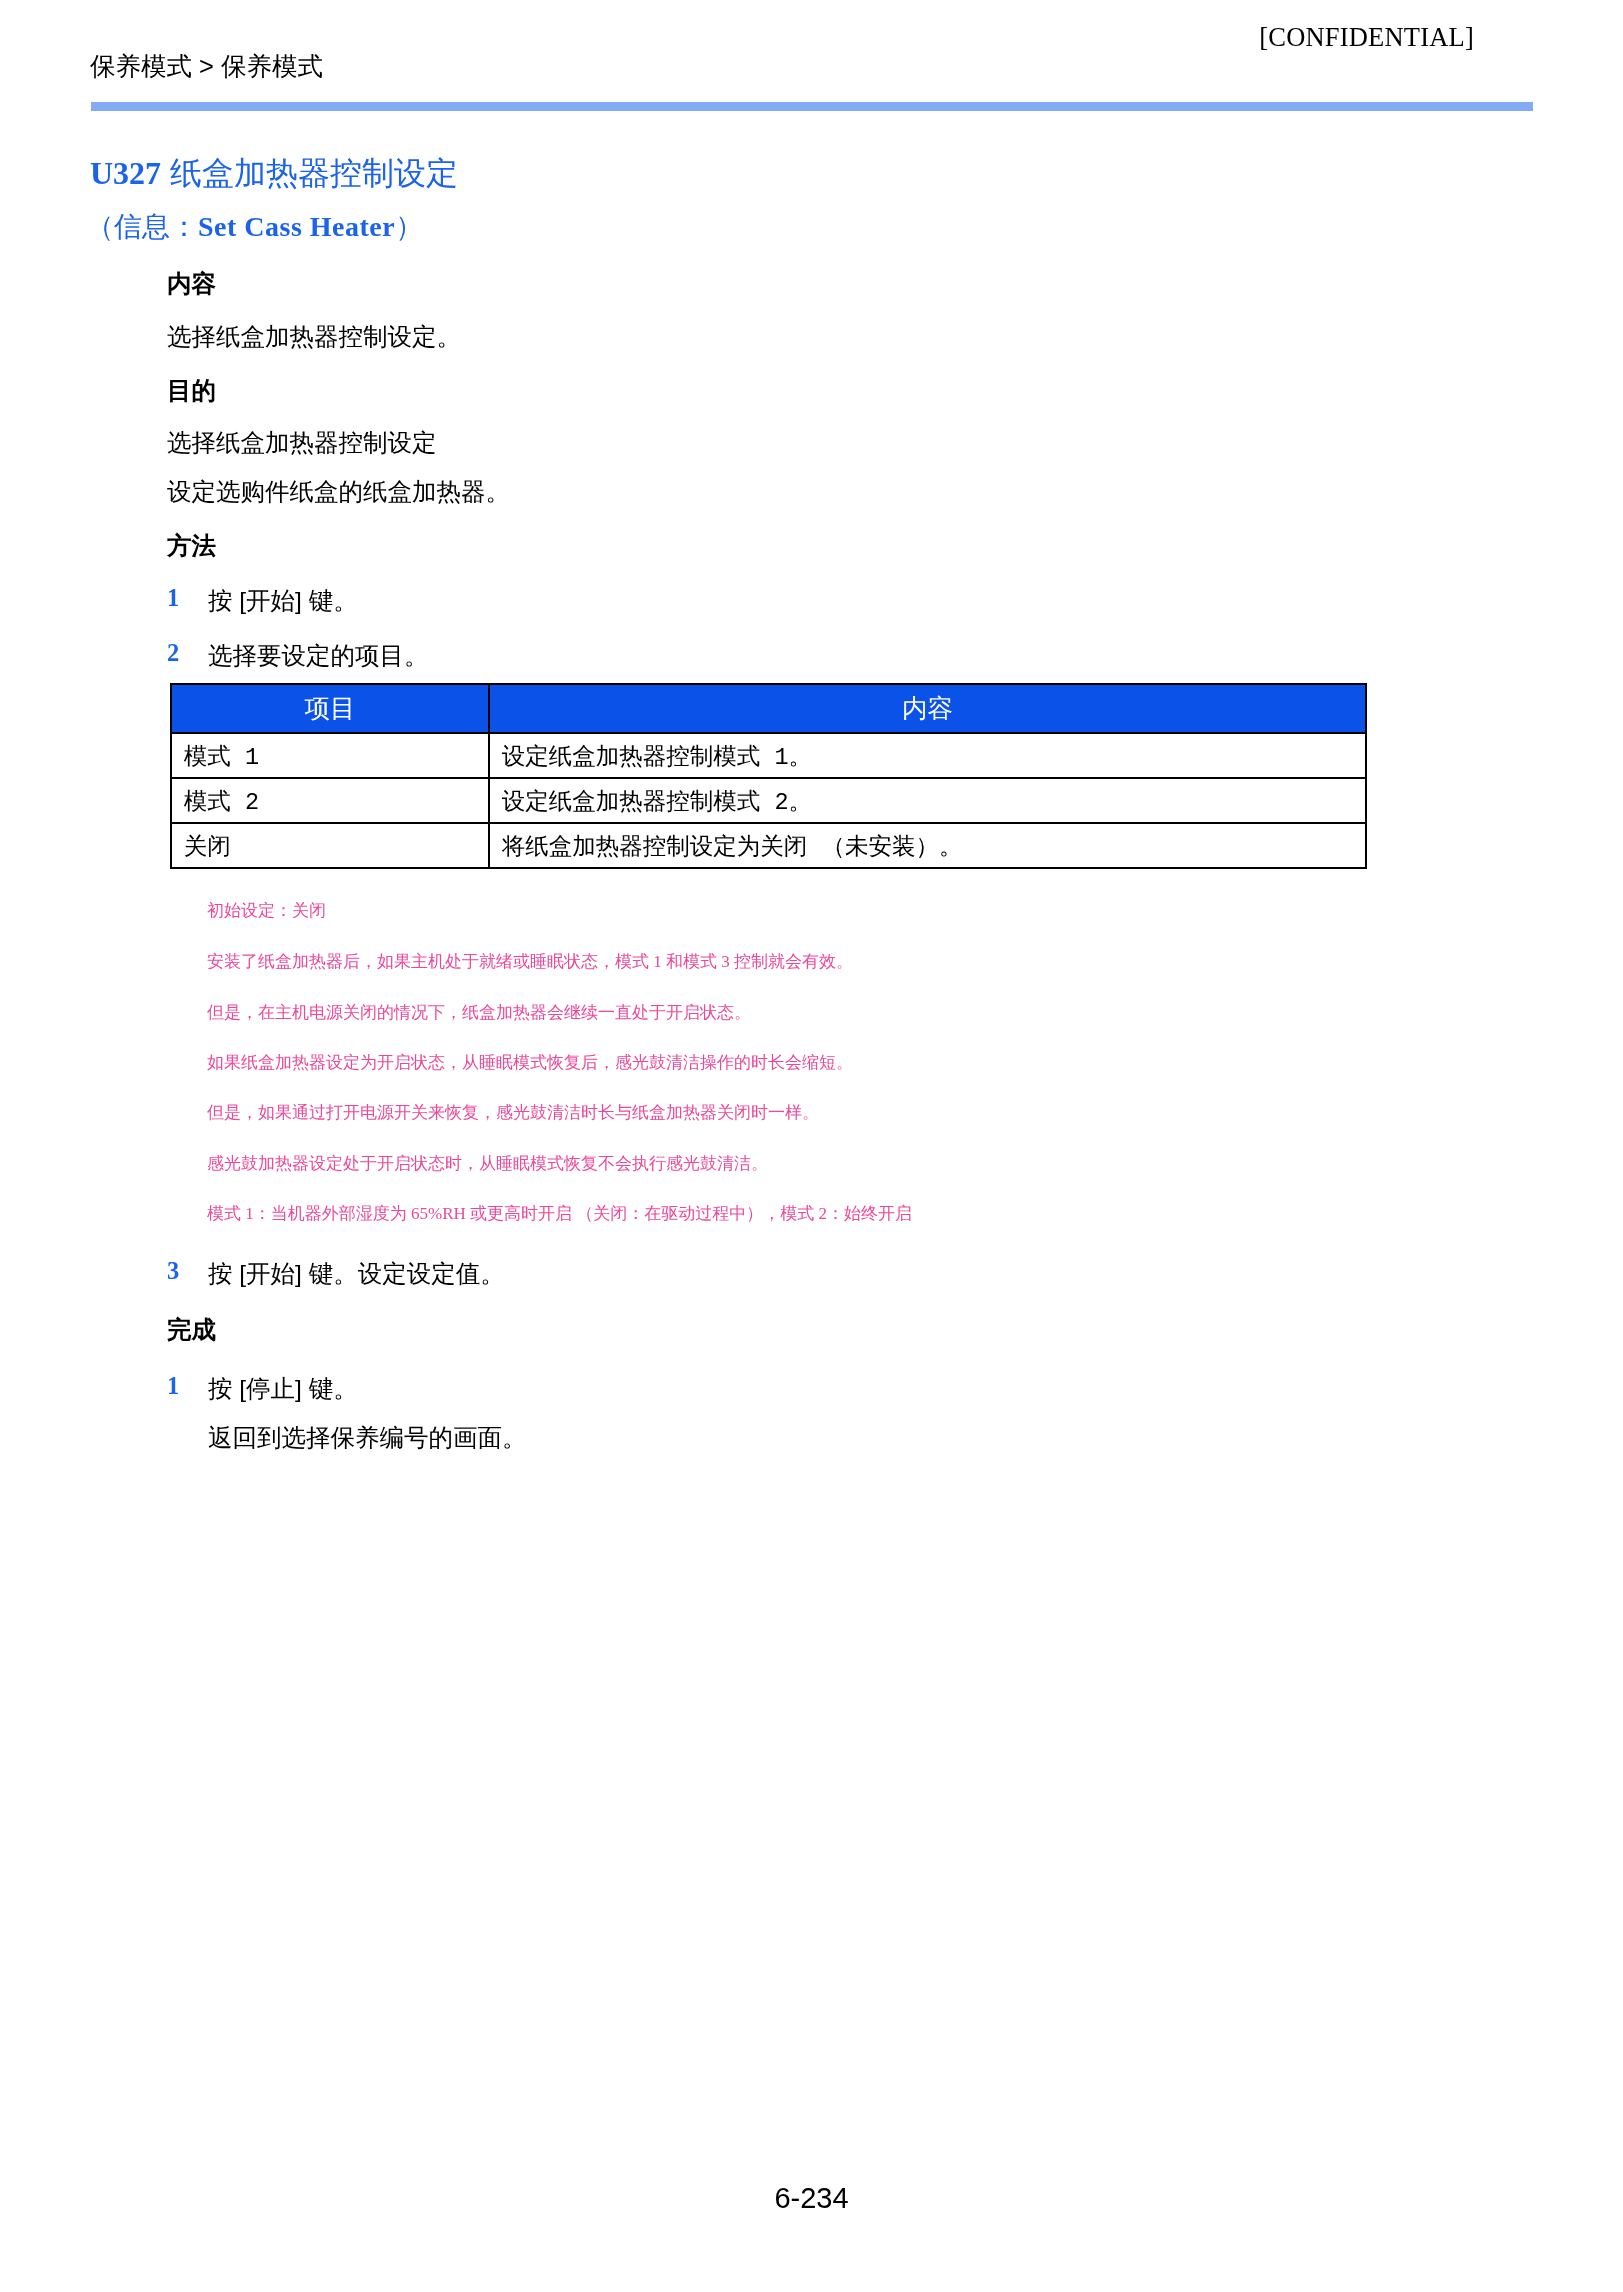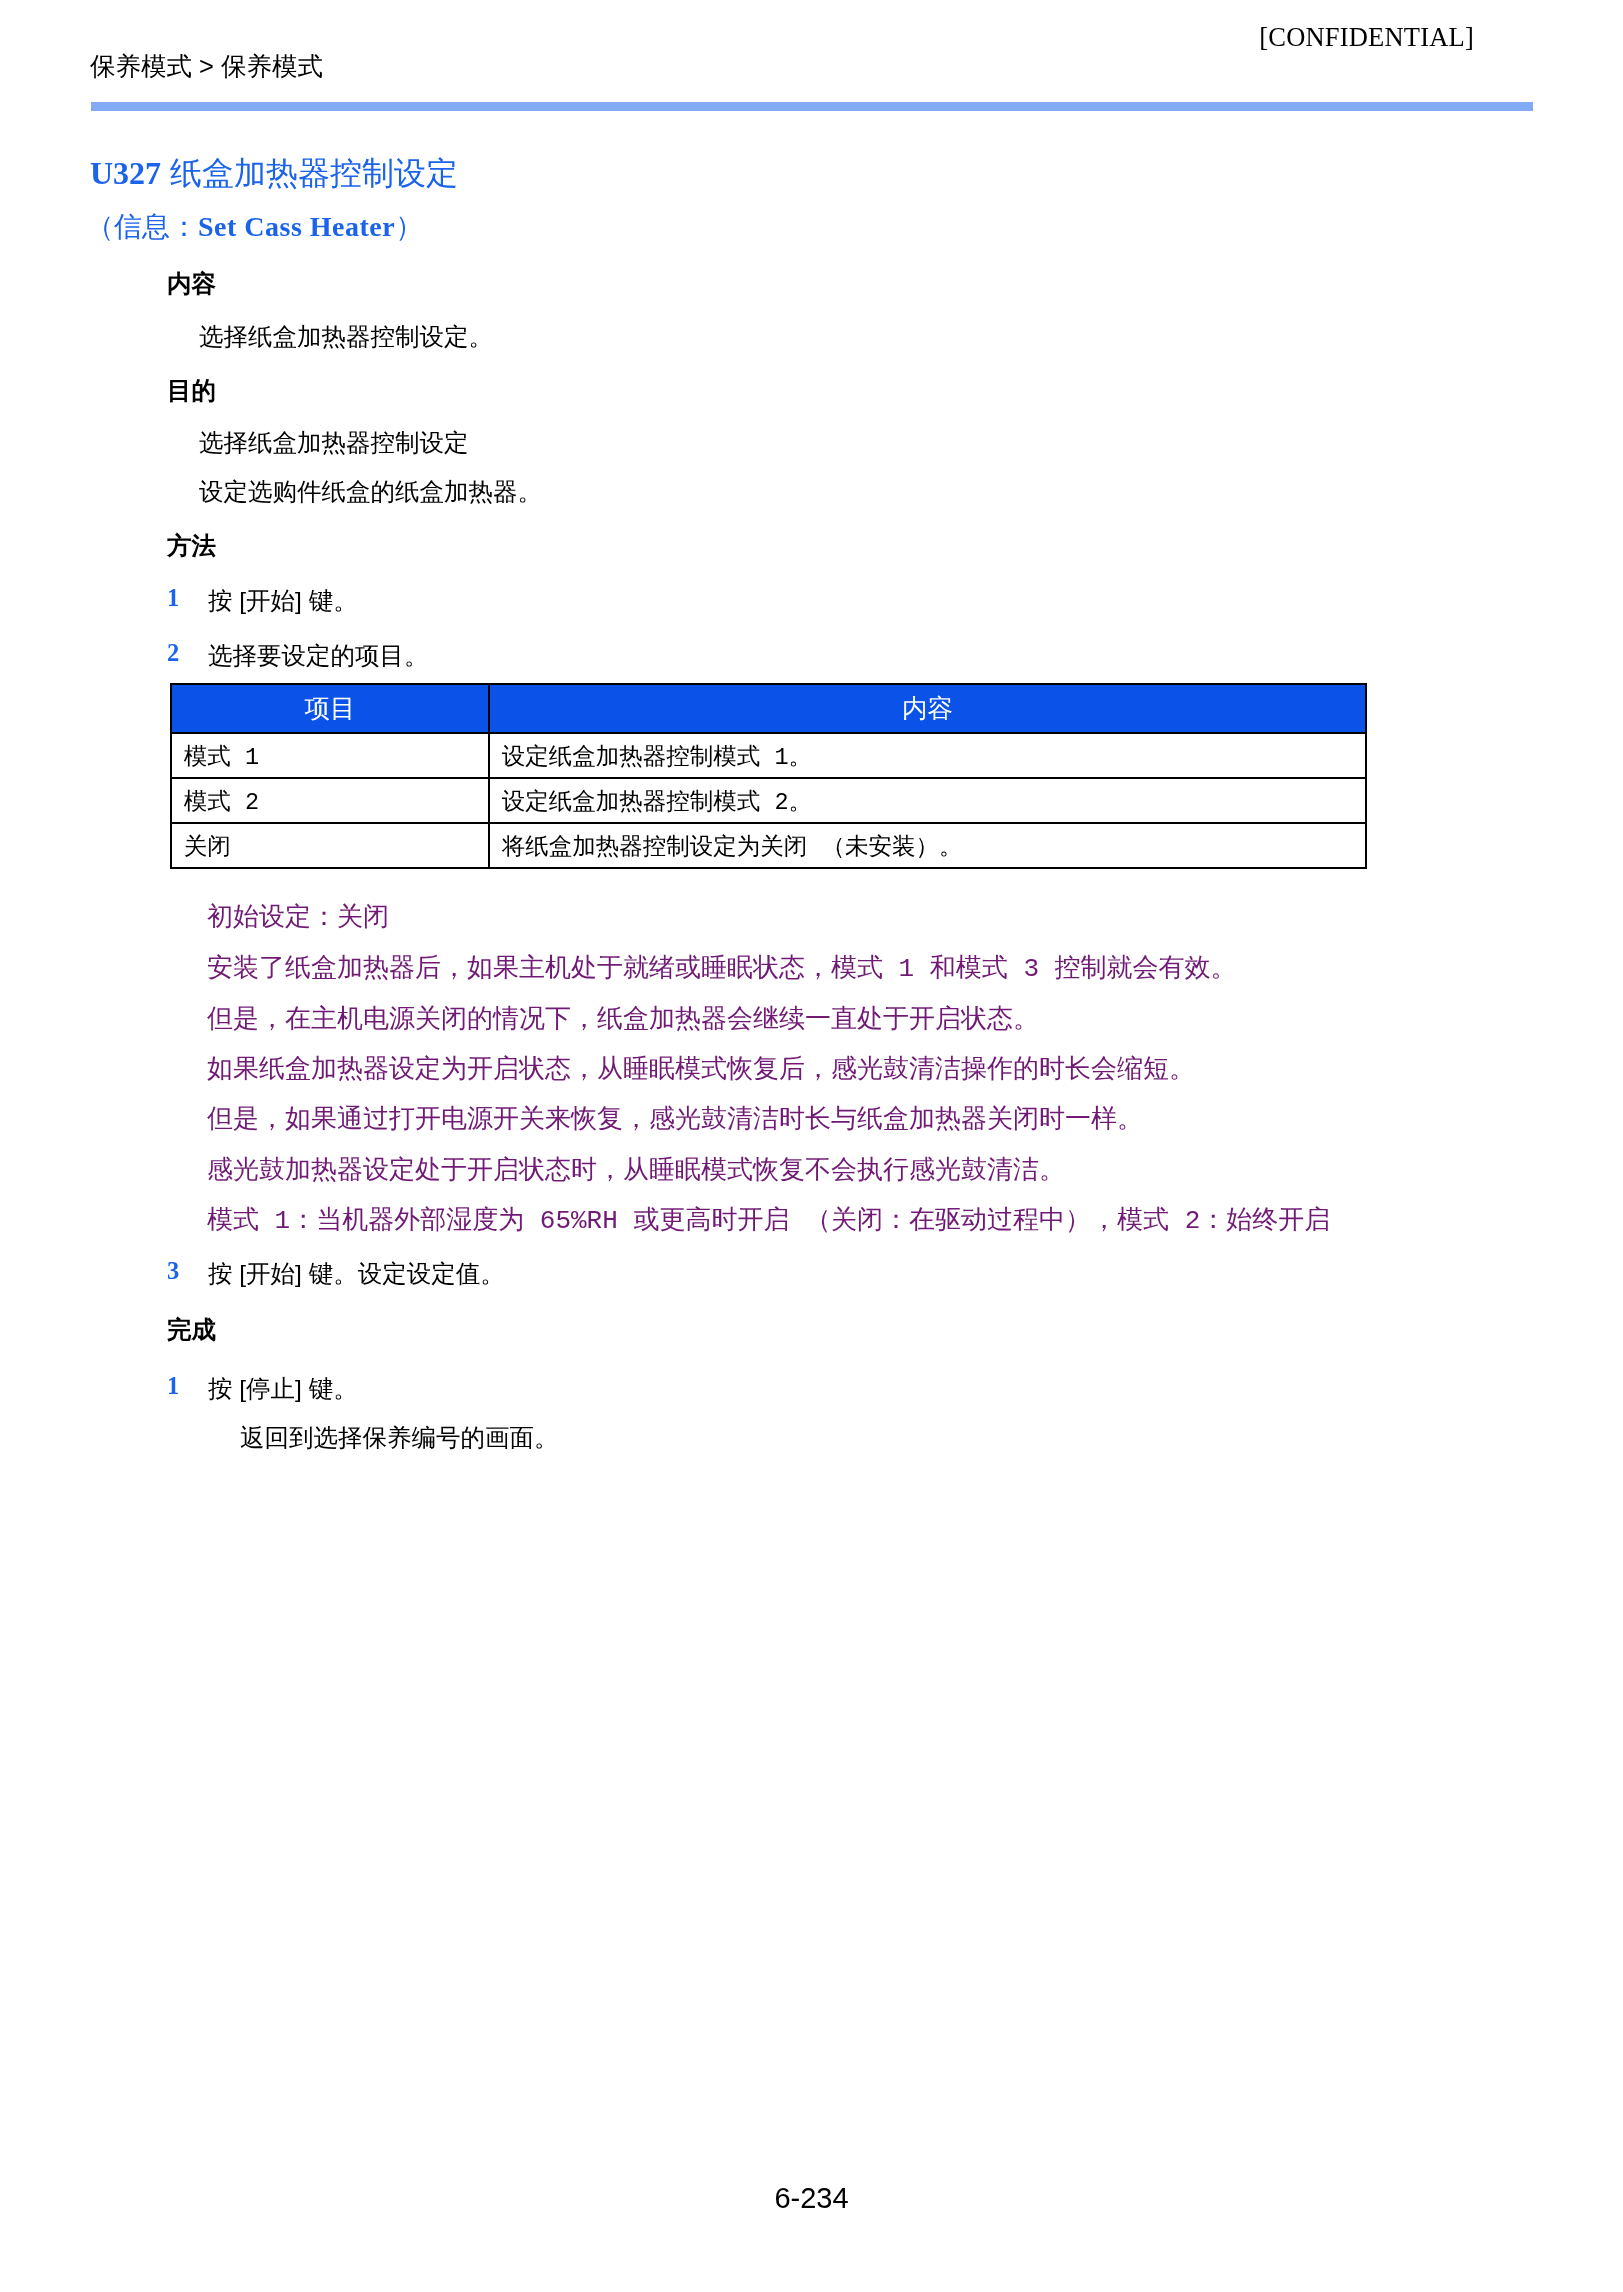--- a/index.html
+++ b/index.html
@@ -100,21 +100,20 @@
     color: #000;
     white-space: nowrap;
   }
   .body-line {
     position: absolute;
     left: 167px;
     font-family: "Liberation Sans", "DejaVu Sans", sans-serif;
     font-size: 24.5px;
     color: #000;
     white-space: nowrap;
-    margin-left: 32px;
   }
   .step {
     position: absolute;
     left: 167px;
     font-family: "Liberation Sans", "DejaVu Sans", sans-serif;
     font-size: 24.5px;
     color: #000;
     white-space: nowrap;
   }
   .step .num {
@@ -125,23 +124,23 @@
     font-size: 24.5px;
     color: #1a63ea;
   }
   .step .txt {
     display: inline-block;
     margin-left: 41px;
   }
   .note-line {
     position: absolute;
     left: 207px;
-    font-family: Liberation Mono, monospace;
-    font-size: 26px;
-    color: #701a75;
+    font-family: Liberation Serif, serif;
+    font-size: 17px;
+    color: #ec4899;
     white-space: nowrap;
   }
 
   
   .tbl-wrap {
     position: absolute;
     left: 170px;
     top: 683px;
     width: 1197px;
   }

